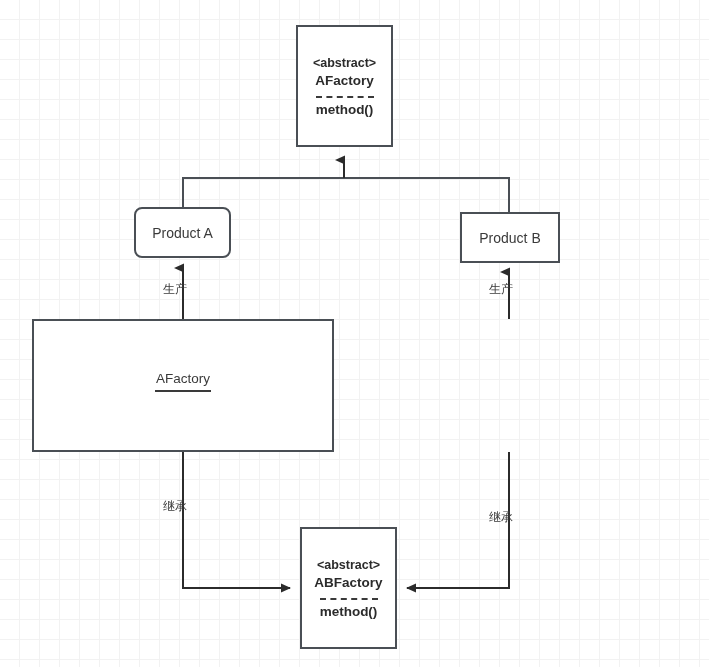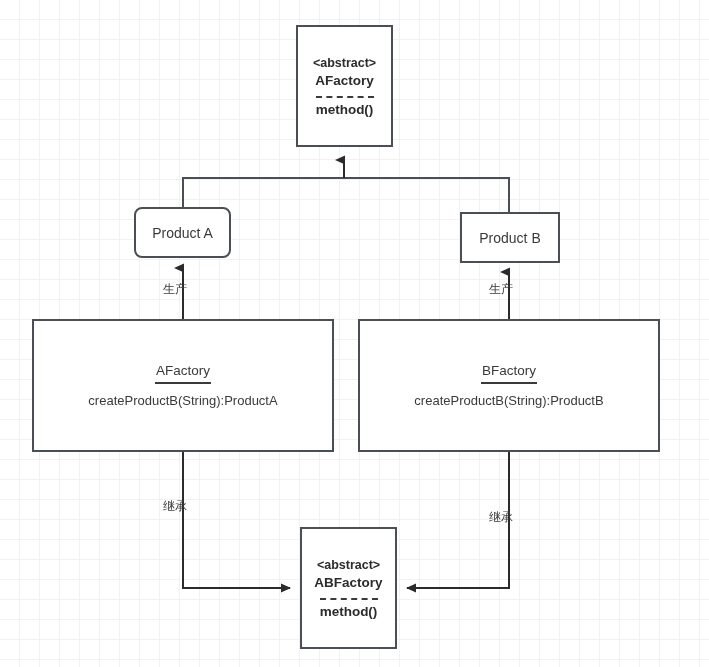--- a/index.html
+++ b/index.html
@@ -151,28 +151,22 @@
     <div class="cls-name-plain">Product A</div>
   </div>
 
   <div class="uml-box" style="left:460px; top:212px; width:100px; height:51px;">
     <div class="cls-name-plain">Product B</div>
   </div>
 
   <div class="uml-box" style="left:32px; top:319px; width:302px; height:133px;">
     <div class="cls-title-plain">AFactory</div>
     <div class="sep-solid"></div>
-    <div class="cls-member">createProductB(String):ProductA</div>
   </div>
 
-  <div class="uml-box" style="left:358px; top:319px; width:302px; height:133px;">
-    <div class="cls-title-plain">BFactory</div>
-    <div class="sep-solid"></div>
-    <div class="cls-member">createProductB(String):ProductB</div>
-  </div>
 
   <div class="uml-box" style="left:300px; top:527px; width:97px; height:122px;">
     <div class="cls-abstract">&lt;abstract&gt;</div>
     <div class="cls-name-bold">ABFactory</div>
     <div class="sep-dashed"></div>
     <div class="cls-member-bold">method()</div>
   </div>
 
   <div class="edge-label" style="left:163px; top:281px;">生产</div>
 

